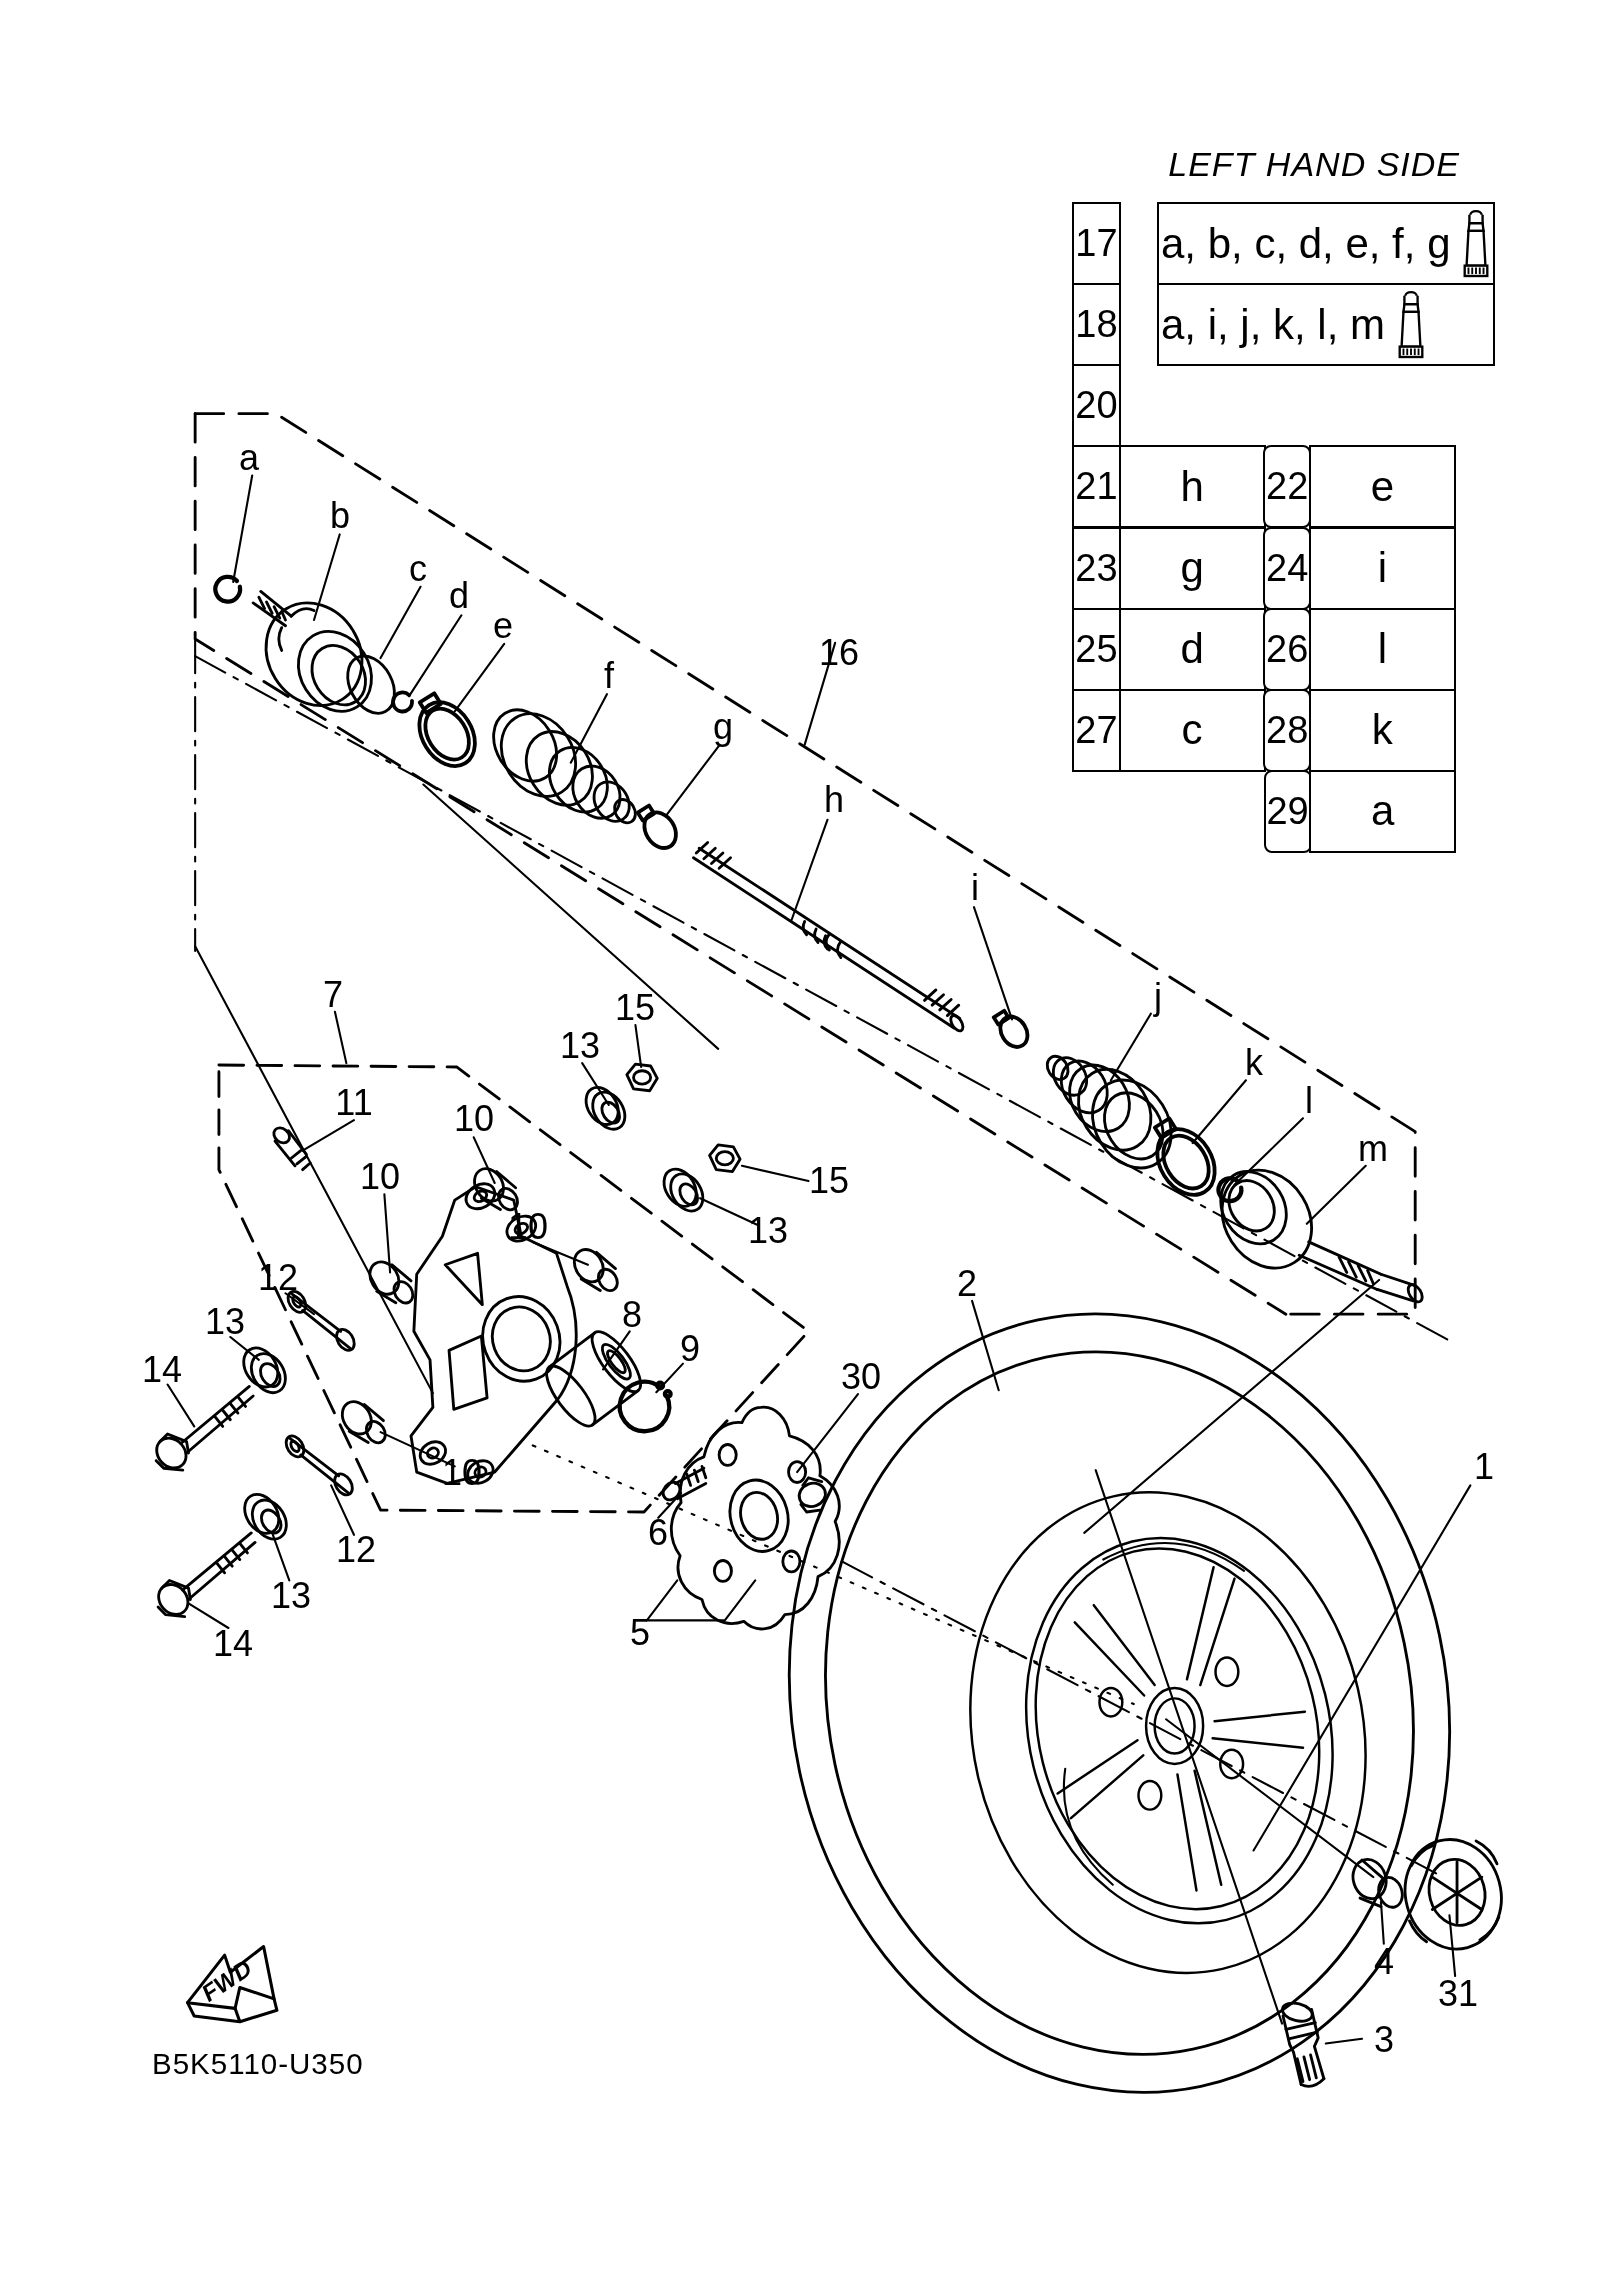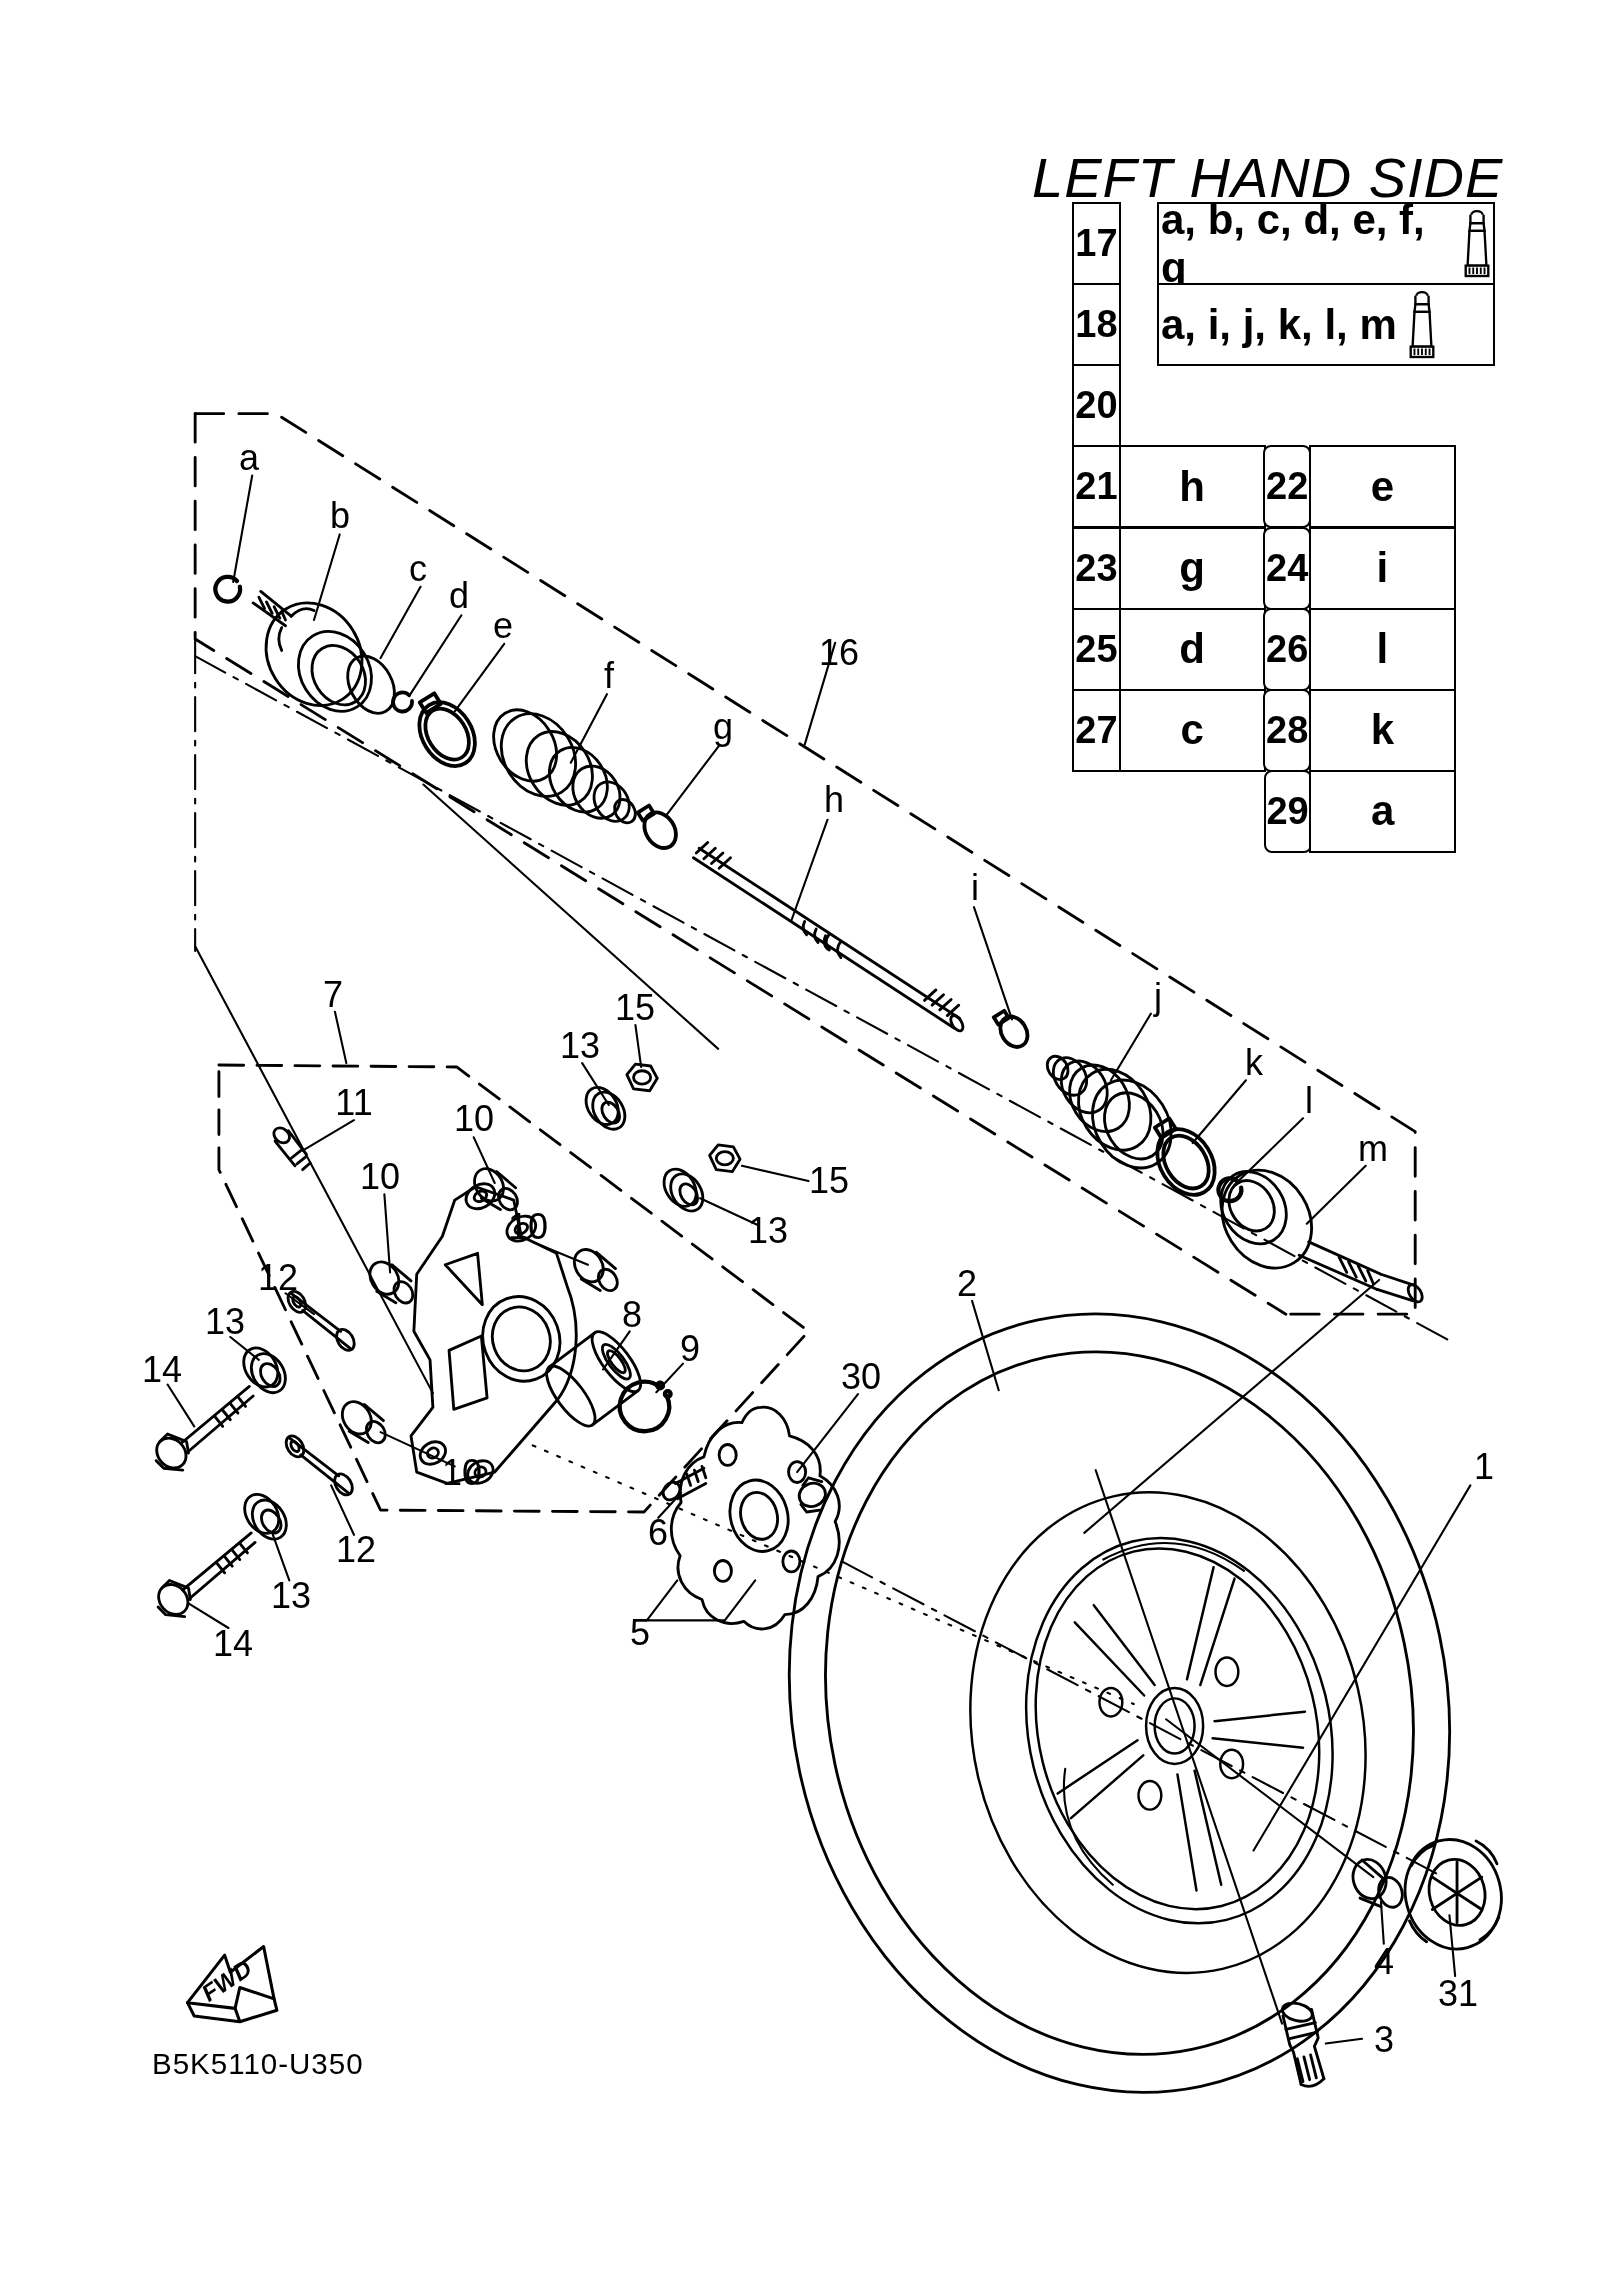--- a/index.html
+++ b/index.html
@@ -2,24 +2,24 @@
 <html style="font-size:15px"><head>
 <meta charset="utf-8">
 <style>
   html,body{margin:0;padding:0;background:#fff;}
   #page{position:relative;width:1617px;height:2287px;background:#fff;overflow:hidden;
         font-family:"Liberation Sans",sans-serif;color:#000;}
   #diagram-svg{position:absolute;left:0;top:0;}
   .callout{position:absolute;transform:translate(-50%,-50%);font-size:36px;color:#000;
            font-family:"Liberation Sans",sans-serif;white-space:nowrap;line-height:1;}
   #page-title{position:absolute;left:1032px;top:145px;width:428px;text-align:right;
-              font-size:56px;font-style:italic;letter-spacing:1px;white-space:nowrap;}
+              font-size:34px;font-style:italic;letter-spacing:1px;white-space:nowrap;}
   #figure-code{position:absolute;left:152px;top:2047px;font-size:29.5px;letter-spacing:1px;}
   
-  #legend{position:absolute;left:1072px;top:204px;width:381px;font-weight:bold;}
+  #legend{position:absolute;left:1072px;top:204px;width:381px;}
   .lrow{display:flex;height:83px;margin-top:-1.9px;}
   .lcell{border:2.4px solid #000;box-sizing:border-box;display:flex;align-items:center;
          margin-left:-2.4px;background:#fff;}
   .lcell.first{margin-left:0;}
   .num{width:49px;justify-content:center;font-size:38px;flex:none;}
   .letters{width:338px;font-size:42px;padding-left:2px;flex:none;margin-left:36px;}
   .val{width:147px;justify-content:center;font-size:42px;flex:none;}
   .num2{width:48px;justify-content:center;font-size:38px;flex:none;border-radius:8px;}
   .spacer{width:194px;flex:none;border:none;background:transparent;}
   .tube{margin-left:9.5px;flex:none;}

